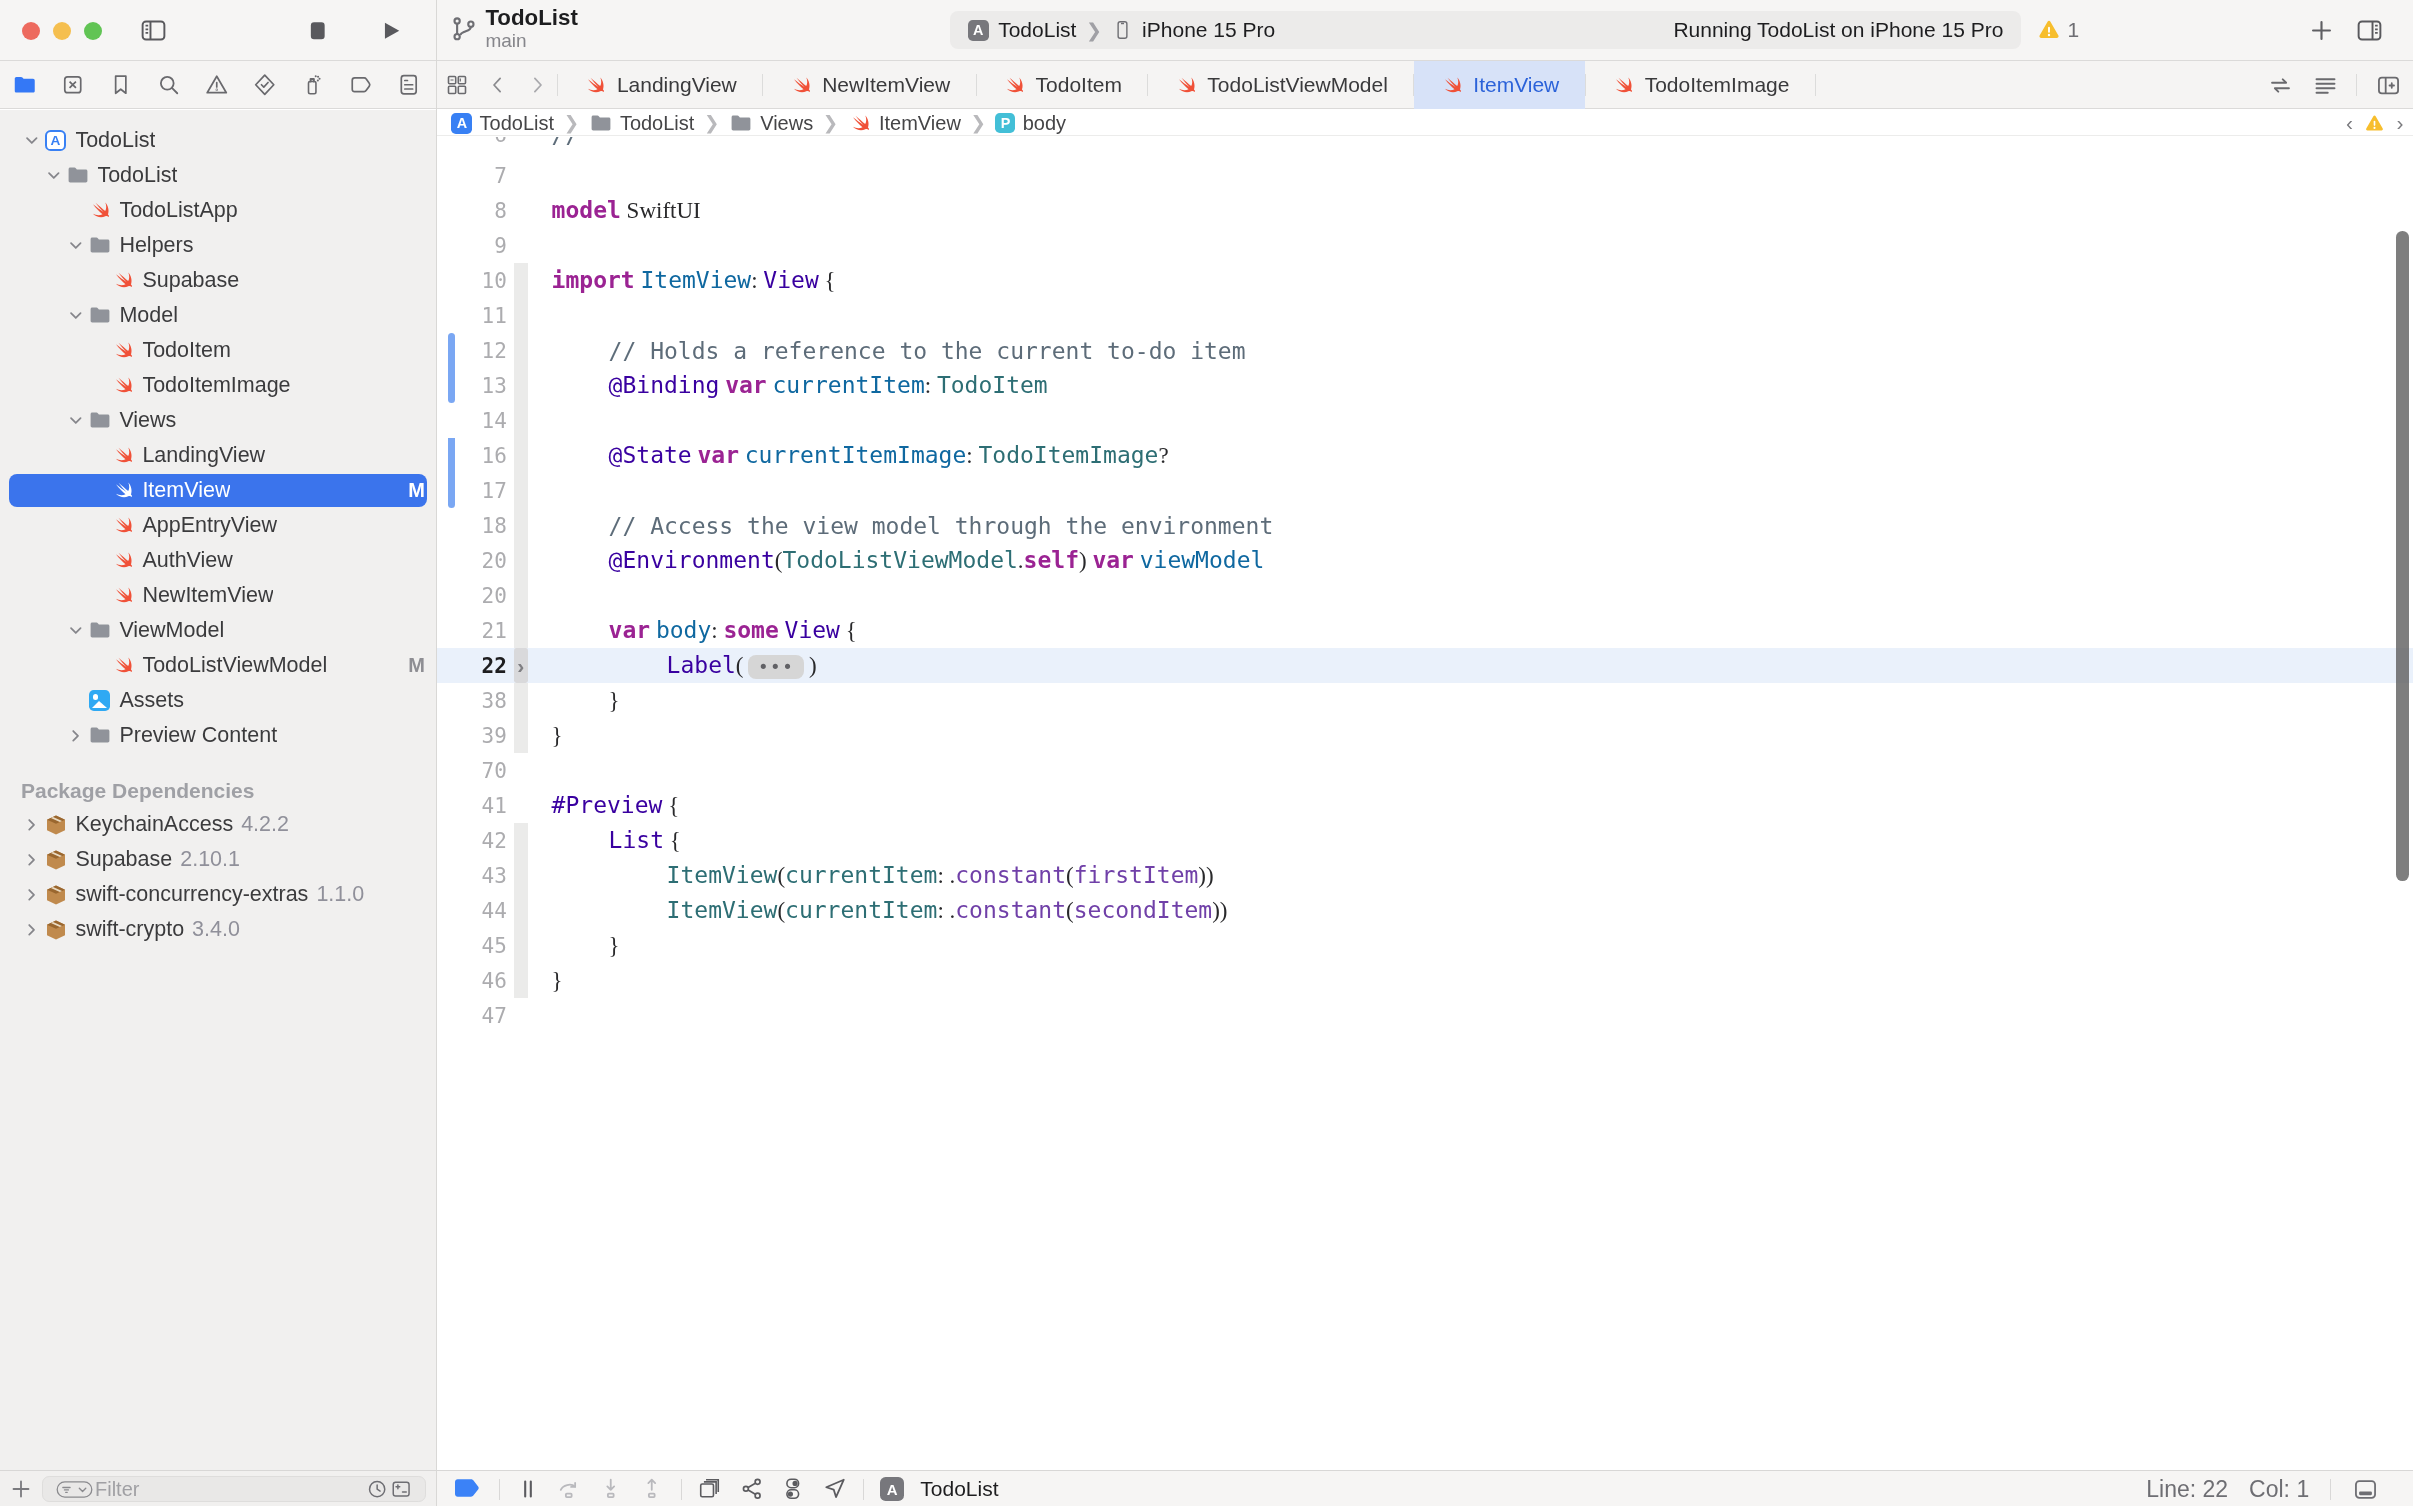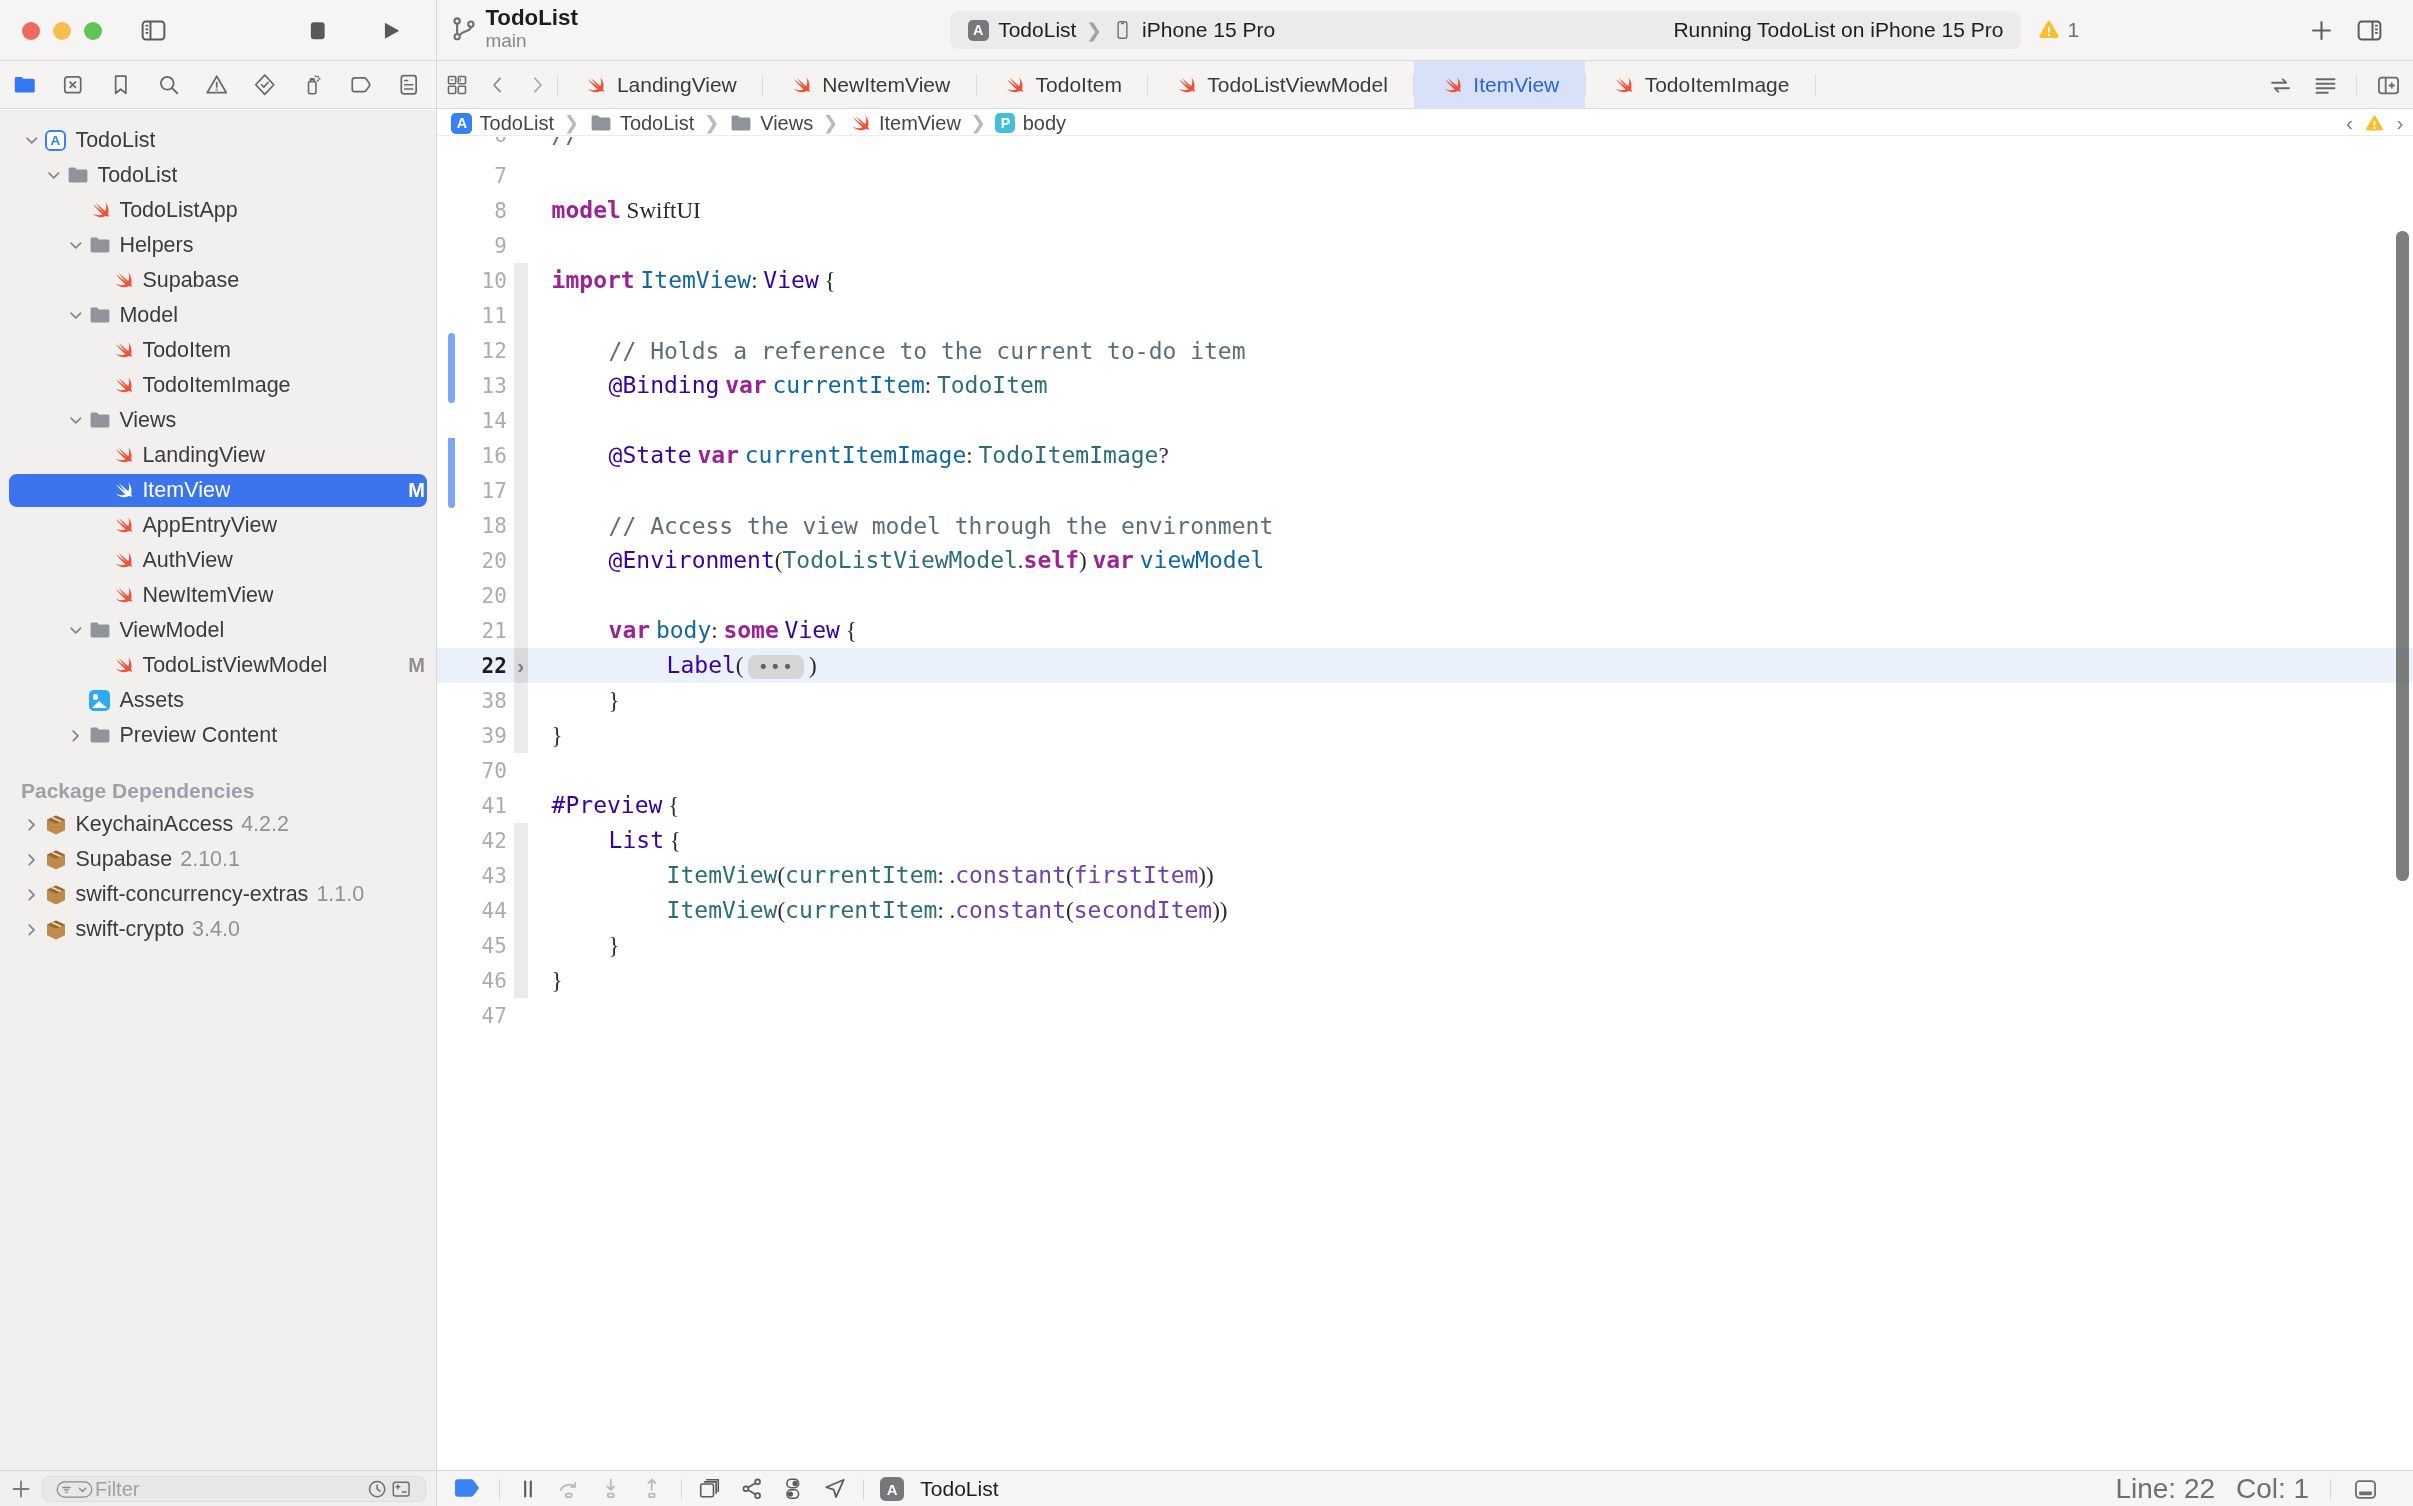--- a/index.html
+++ b/index.html
@@ -76,21 +76,21 @@
 
   
   #filter-plus { width:42px; display:flex; justify-content:center; }
   #filterfield { flex:1; height:25.5px; margin-right:9.6px; background:#E9E8E7; border:0.8px solid #DEDDDC; border-radius:7.2px; display:flex; align-items:center; padding:0 13px; gap:2px; }
   #filterfield input { flex:1; min-width:0; border:none; outline:none; background:transparent; font-size:20px; color:#3A3A3C; font-family:"Liberation Sans",sans-serif; }
   #filterfield input::placeholder { color:#A0A0A4; }
 
   
   #debugbar { padding-left:14.4px; gap:16px; font-size:21px; color:#1D1D1F; }
   .dsep { width:0.8px; height:21px; background:#D9D8D7; }
-  #debug-status { position:absolute; right:34px; display:flex; align-items:center; gap:21px; color:#6E6E73; font-size:28px; }
+  #debug-status { position:absolute; right:34px; display:flex; align-items:center; gap:21px; color:#6E6E73; font-size:23px; }
 
   
   .crow { position:relative; height:35px; display:flex; align-items:center; }
   .crow.hl { background:#EAF1FB; }
   .crow.partial { height:21px; overflow:hidden; }
   .crow.partial .inner { transform:translateY(-12.8px); }
   .crow .inner { display:flex; align-items:center; width:100%; height:35px; flex:none; }
   .cbar { position:absolute; left:11.2px; top:0; bottom:0; width:7.2px; background:#7AA7F3; }
   .cbar.cs { border-radius:4px 4px 0 0; } .cbar.ce { border-radius:0 0 4px 4px; }
   .lnum { width:73px; flex:none; text-align:right; padding-right:3.2px; font-family:"DejaVu Sans Mono",monospace; font-size:21px; color:#ACACAF; }

